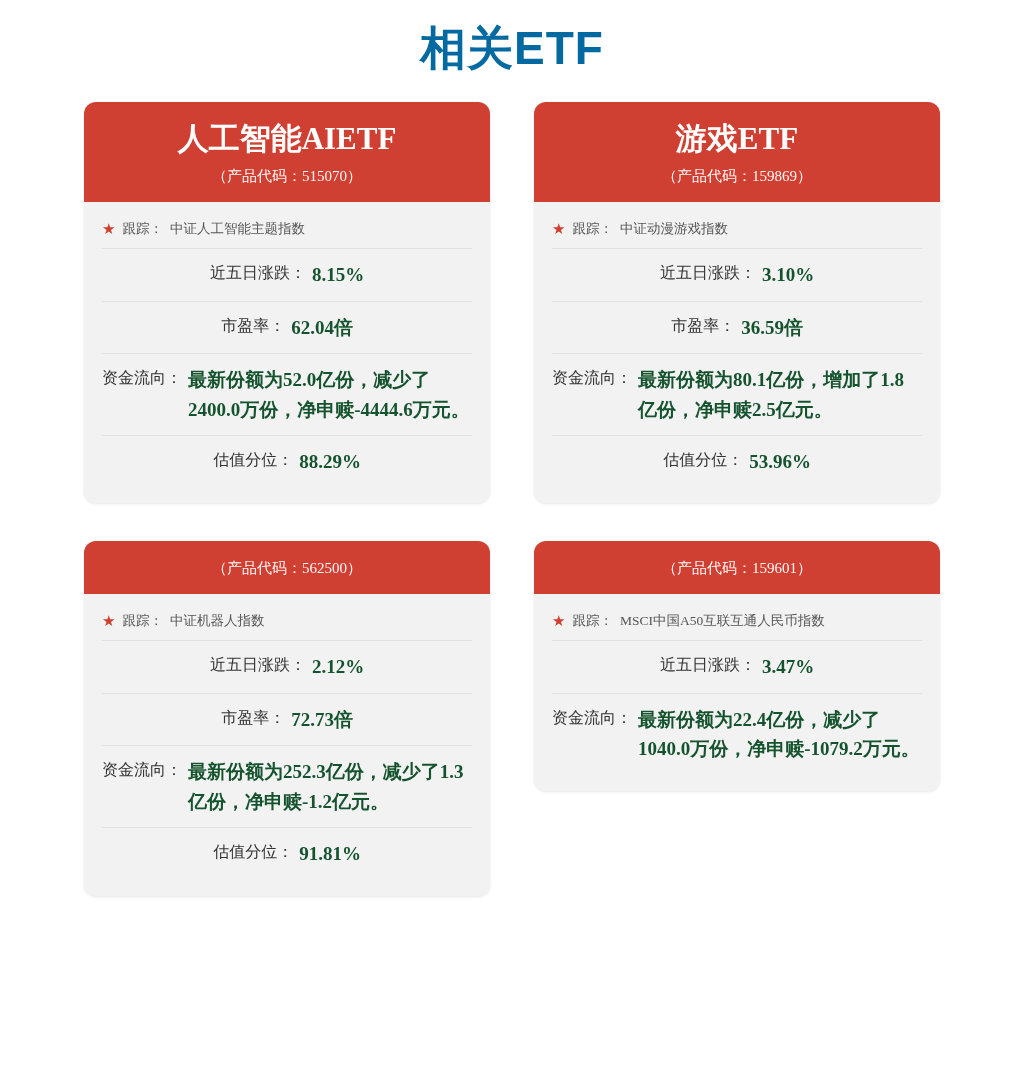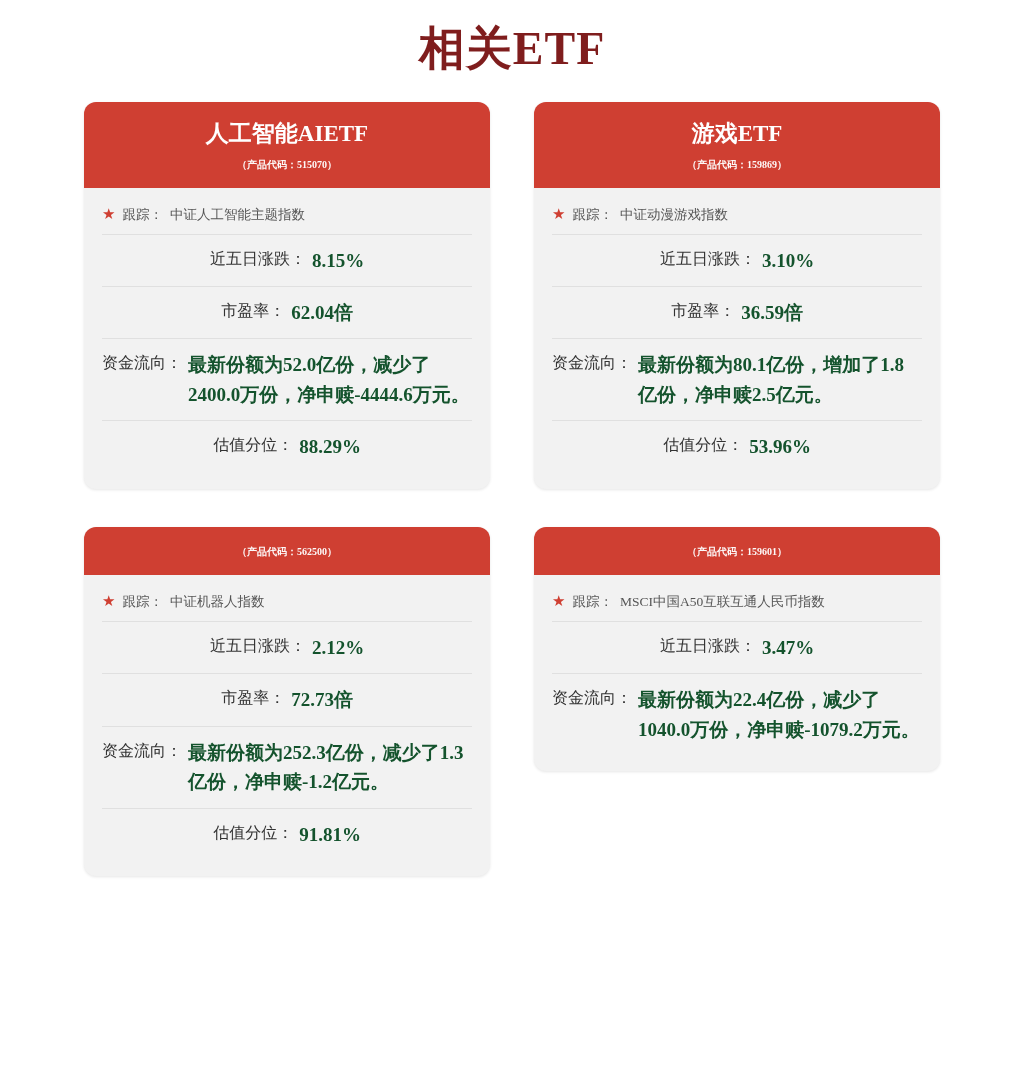--- a/index.html
+++ b/index.html
@@ -11,27 +11,27 @@
     font-family: "Liberation Serif", "DejaVu Serif", serif;
   }
   .page {
     width: 1024px;
     min-height: 1080px;
     padding: 0 0 24px 0;
     background: #ffffff;
   }
   .page-title {
     text-align: center;
-    color: #7f1d1d;
+    color: #0369a1;
     font-size: 46px;
     font-weight: bold;
     letter-spacing: 1px;
     padding: 18px 0 22px 0;
     margin: 0;
-    font-family: Liberation Serif, serif;
+    font-family: Liberation Sans, sans-serif;
   }
   .grid {
     display: grid;
     grid-template-columns: 406px 406px;
     column-gap: 44px;
     row-gap: 38px;
     justify-content: center;
   }
   .card {
     background: #f2f2f2;
@@ -40,29 +40,29 @@
     box-shadow: 0 1px 3px rgba(0,0,0,0.10);
     align-self: start;
   }
   .card-header {
     background: #cf3f32;
     color: #ffffff;
     text-align: center;
     padding: 18px 12px 16px 12px;
   }
   .card-name {
-    font-size: 23px;
+    font-size: 31px;
     font-weight: bold;
     line-height: 1.2;
     margin: 0 0 10px 0;
     font-family: "Liberation Serif", "DejaVu Serif", serif;
   }
   .card-code {
-    font-size: 10px;
-    font-weight: bold;
+    font-size: 15px;
+    font-weight: normal;
     opacity: 0.97;
   }
   .card-body {
     padding: 14px 18px 16px 18px;
   }
   .track-row {
     display: flex;
     align-items: center;
     gap: 7px;
     padding: 4px 0 10px 0;

